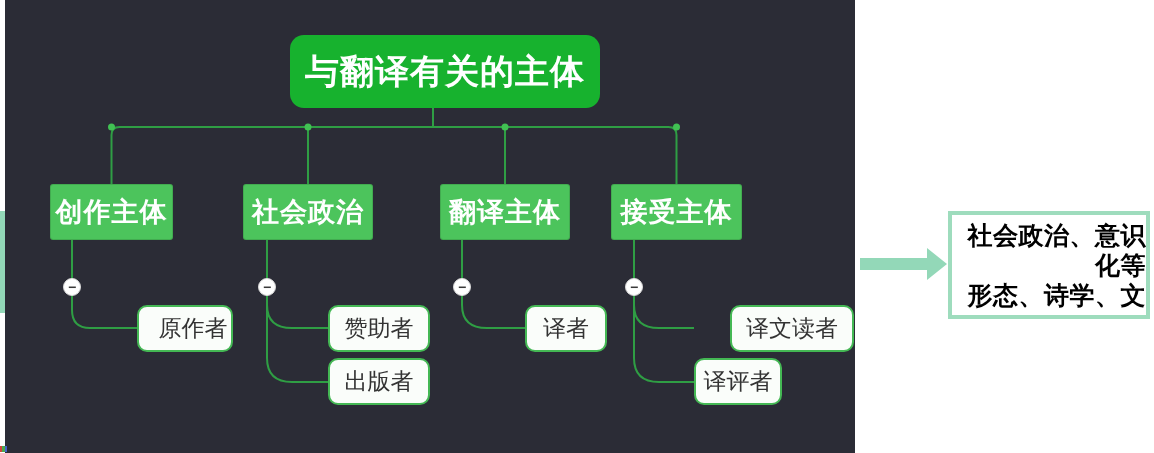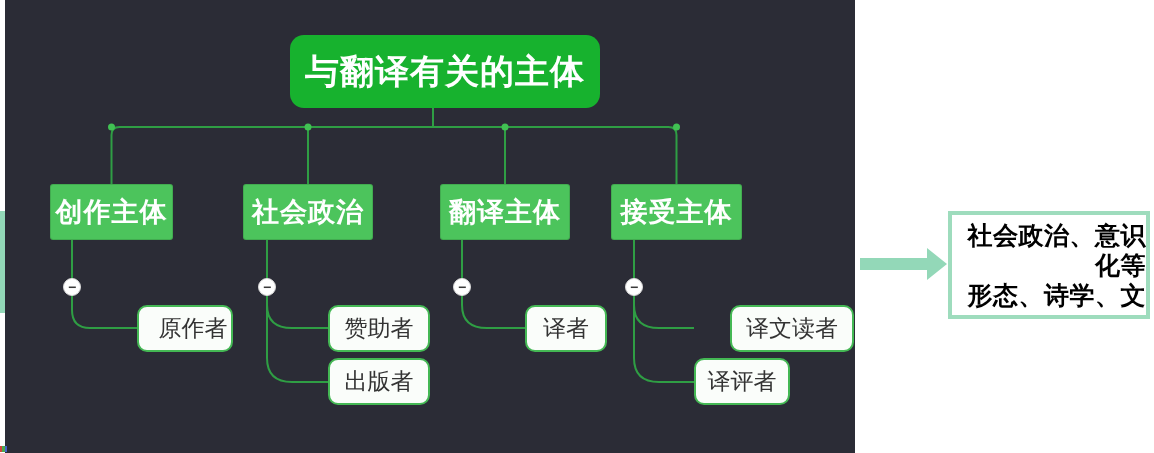--- a/index.html
+++ b/index.html
@@ -37,21 +37,21 @@
     background:var(--leaf-bg,#fafdfa);
     border:2px solid var(--leaf-border,#44b854);
     border-radius:10px; color:var(--text-dark,#333333);
     font-size:23px; font-weight:500; height:47px;
   }
   .leaf-a1 { left:132px; top:305px; width:96px;padding-left:16px;  }
   .leaf-b1 { left:323px; top:305px; width:102px; }
   .leaf-b2 { left:323px; top:358px; width:102px; }
   .leaf-c1 { left:520px; top:305px; width:82px;  }
   .leaf-d1 { left:689px; top:305px; width:124px;margin-left:36px; }
-  .leaf-d2 { left:689px; top:358px; width:96px; }
+  .leaf-d2 { left:689px; top:358px; width:88px; }
 
   .collapse-toggle {
     position:absolute; top:278px; width:18px; height:18px; border-radius:50%;
     background:#ffffff; border:1px solid #d9d9d9; cursor:pointer;
     display:flex; align-items:center; justify-content:center;
     color:#3a3a3a; font-size:14px; font-weight:bold; line-height:1;
   }
   .toggle-1 { left:58px;  }
   .toggle-2 { left:253px; }
   .toggle-3 { left:448px; }

